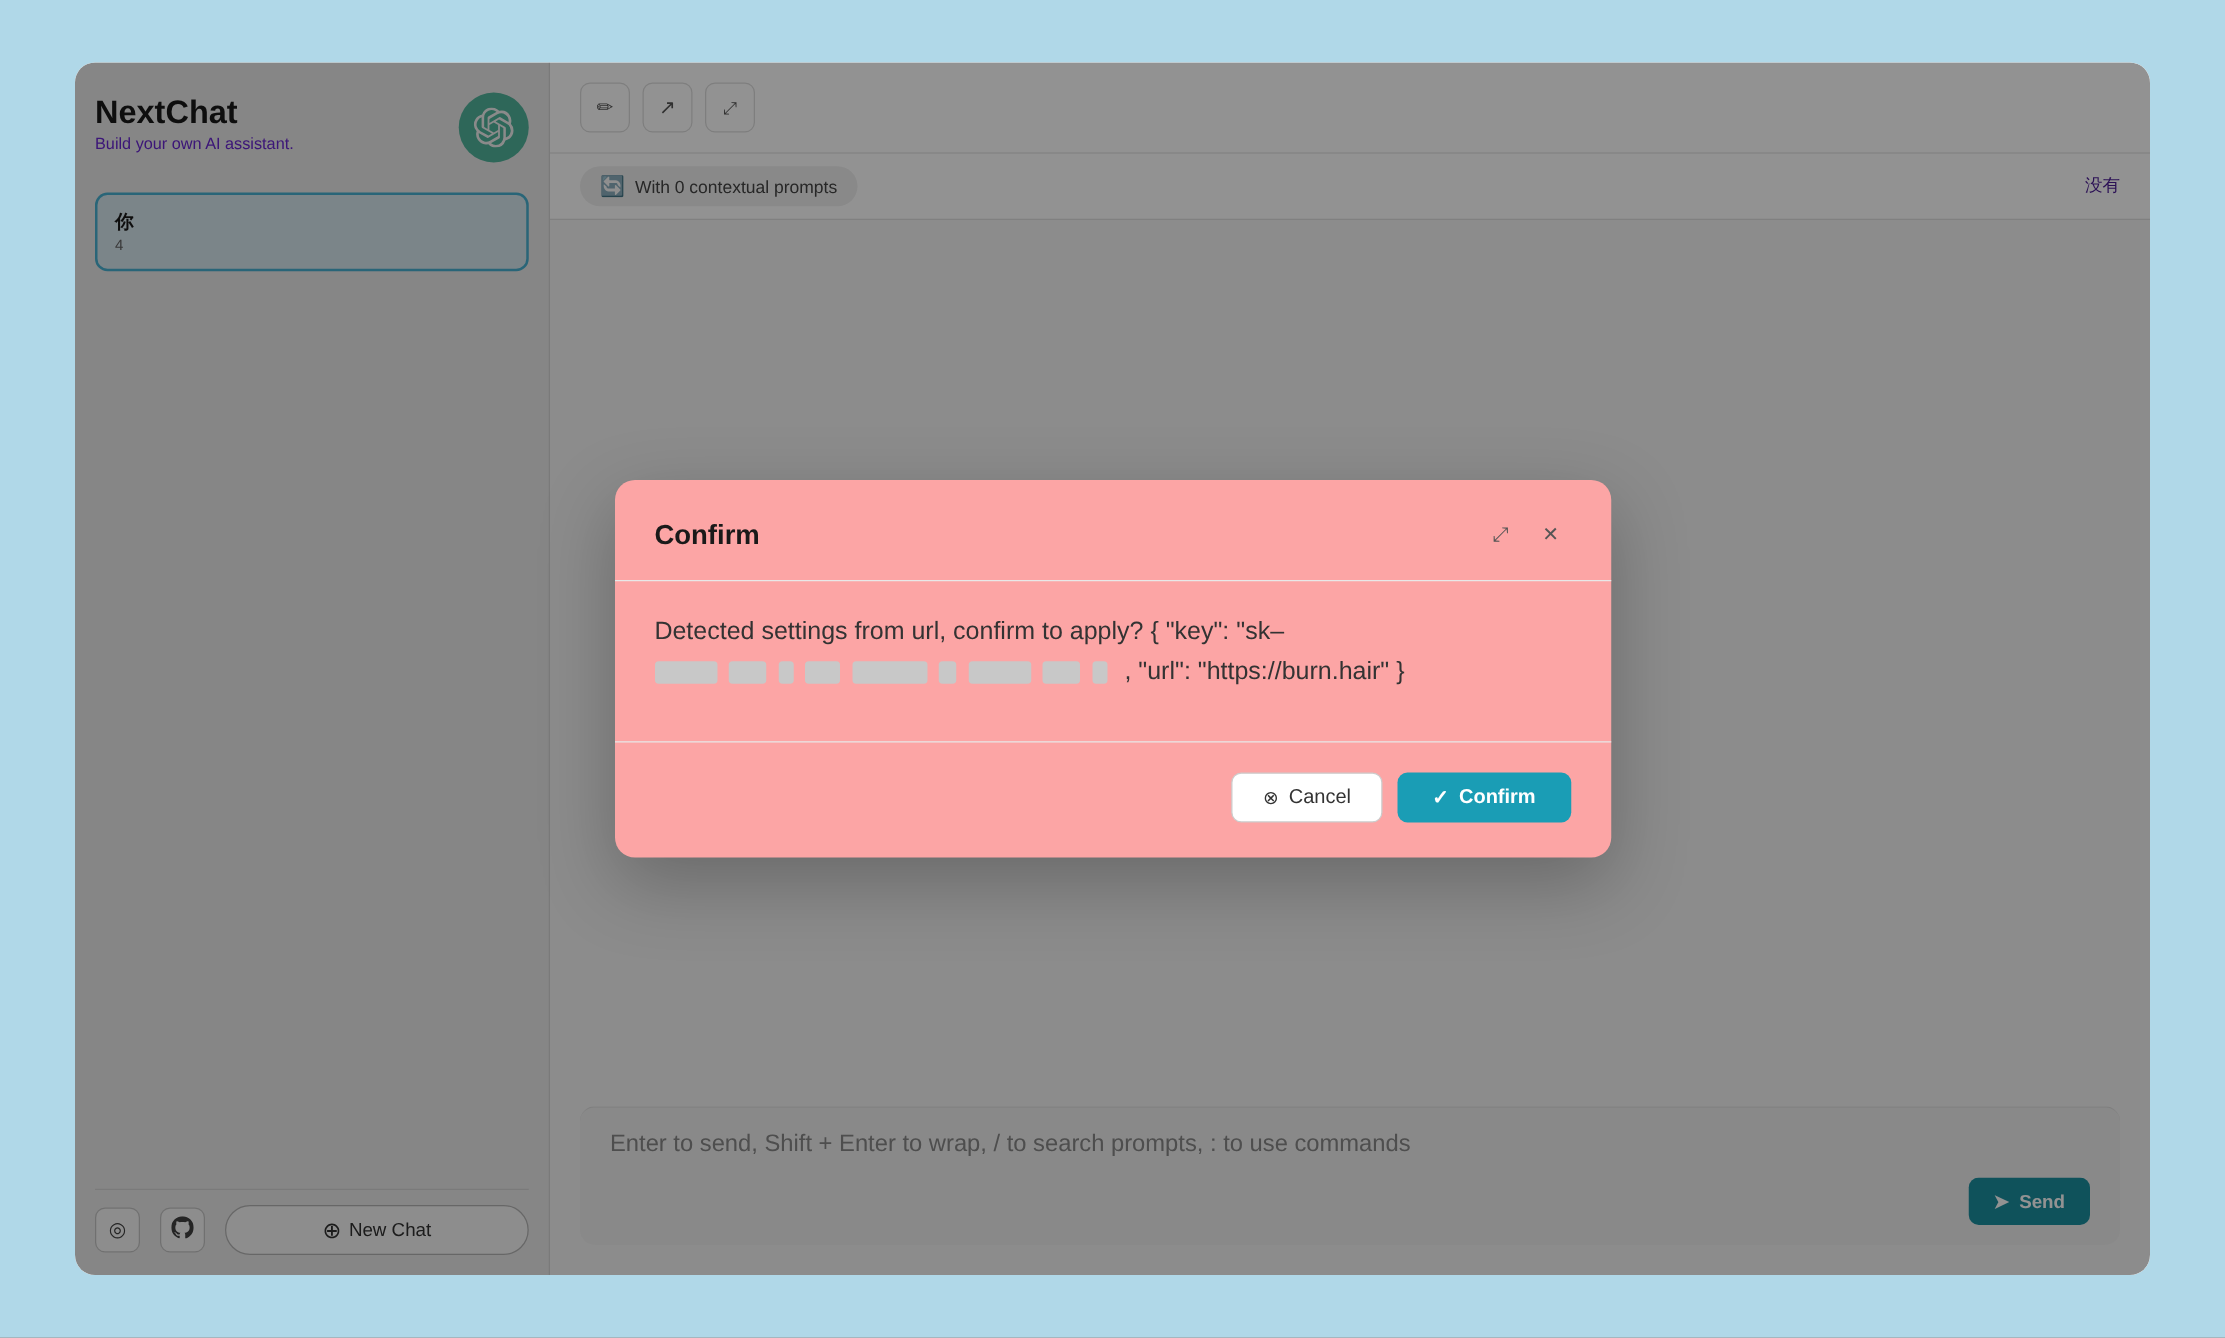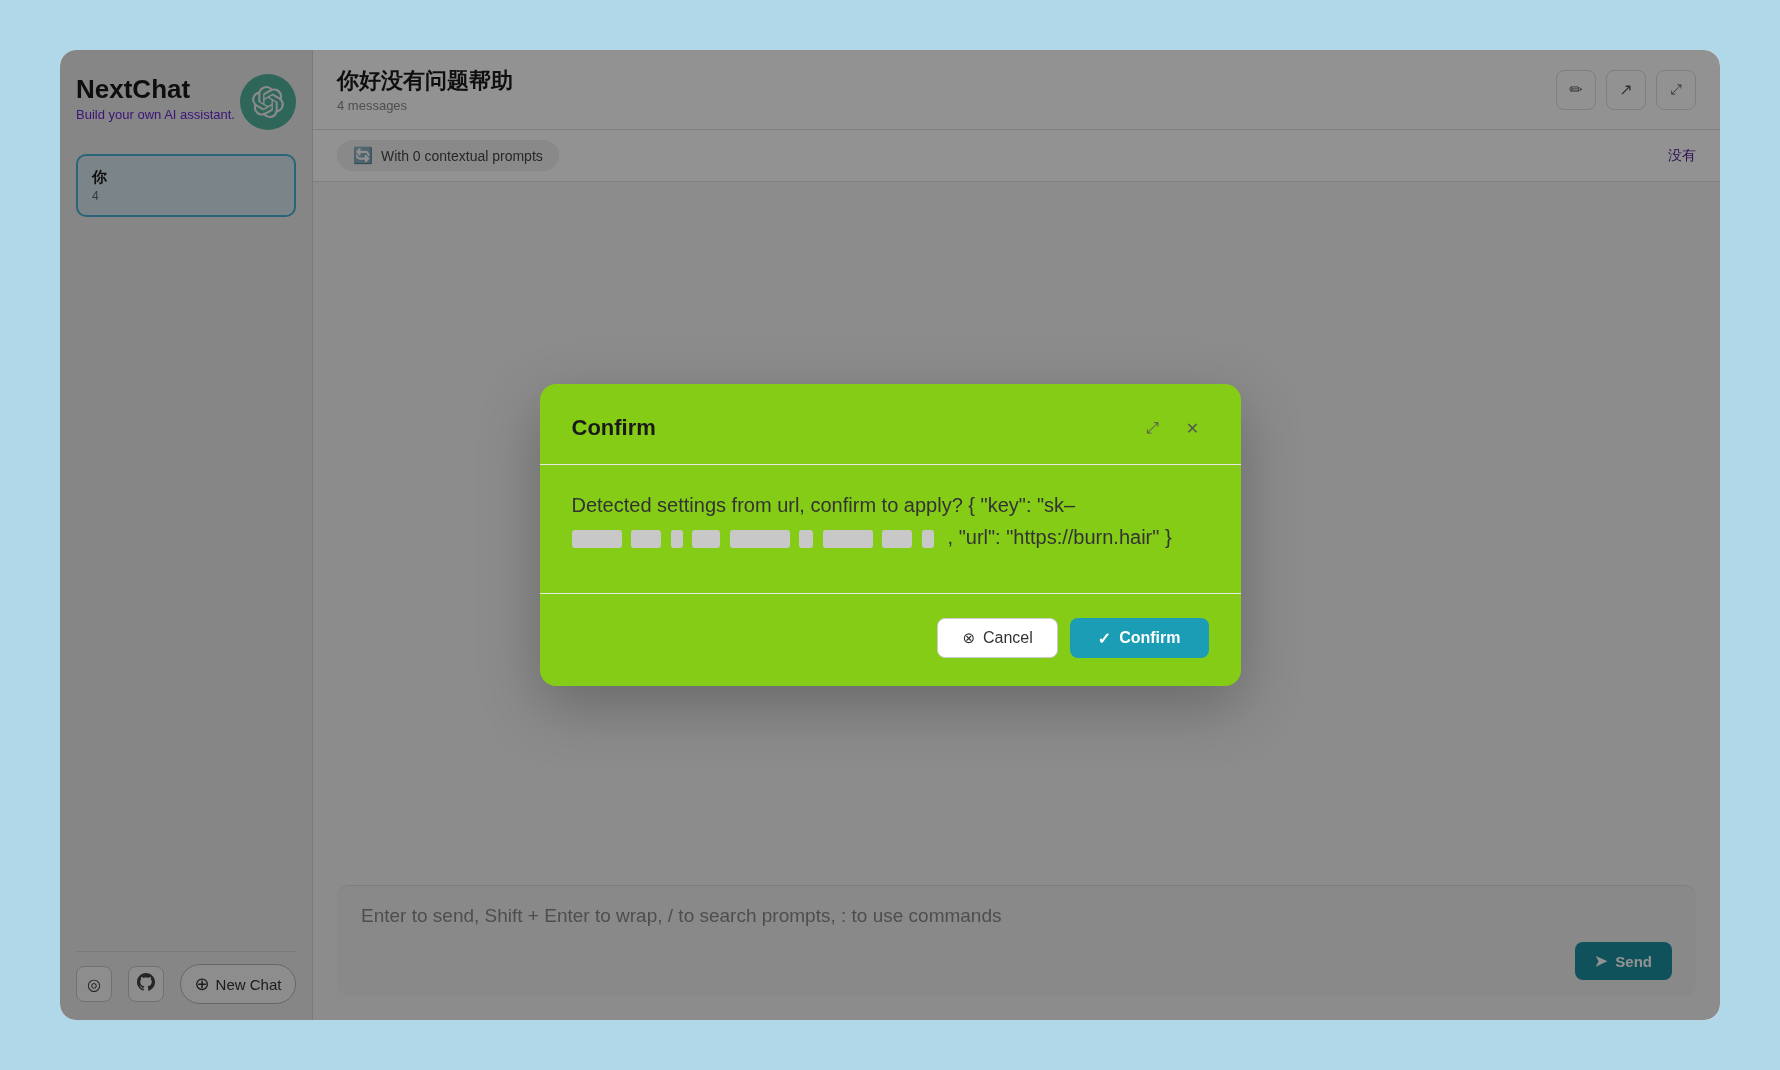--- a/index.html
+++ b/index.html
@@ -19,21 +19,21 @@
       height: 970px;
       background: #e8e8e8;
       border-radius: 16px;
       display: flex;
       overflow: hidden;
       position: relative;
     }
 
     
     .sidebar {
-      width: 253px;
+      width: 380px;
       background: #f2f2f2;
       border-right: 1px solid #ddd;
       display: flex;
       flex-direction: column;
       padding: 24px 16px 16px;
       position: relative;
       filter: brightness(0.85);
     }
 
     .sidebar-header {
@@ -249,23 +249,23 @@
       top: 0; left: 0; right: 0; bottom: 0;
       background: rgba(0,0,0,0.35);
       display: flex;
       align-items: center;
       justify-content: center;
       z-index: 100;
       border-radius: 16px;
     }
 
     .modal {
-      background: #84cc16;
+      background: #fca5a5;
       border-radius: 16px;
-      width: 701px;
+      width: 797px;
       padding: 28px 32px 28px;
       box-shadow: 0 20px 60px rgba(0,0,0,0.25);
       position: relative;
     }
 
     .modal-header {
       display: flex;
       align-items: center;
       justify-content: space-between;
       margin-bottom: 20px;
@@ -395,24 +395,20 @@
       </div>
       <button class="new-chat-btn">
         <span style="font-size:18px;">⊕</span>
         <span>New Chat</span>
       </button>
     </div>
   </div>
 
   <div class="main-chat">
     <div class="chat-header">
-      <div class="chat-header-info">
-        <div class="chat-title">你好没有问题帮助</div>
-        <div class="chat-messages-count">4 messages</div>
-      </div>
       <div class="chat-header-actions">
         <button class="header-action-btn">
           <span>✏</span>
         </button>
         <button class="header-action-btn">
           <span>↗</span>
         </button>
         <button class="header-action-btn">
           <span style="font-size:14px;">⤢</span>
         </button>

